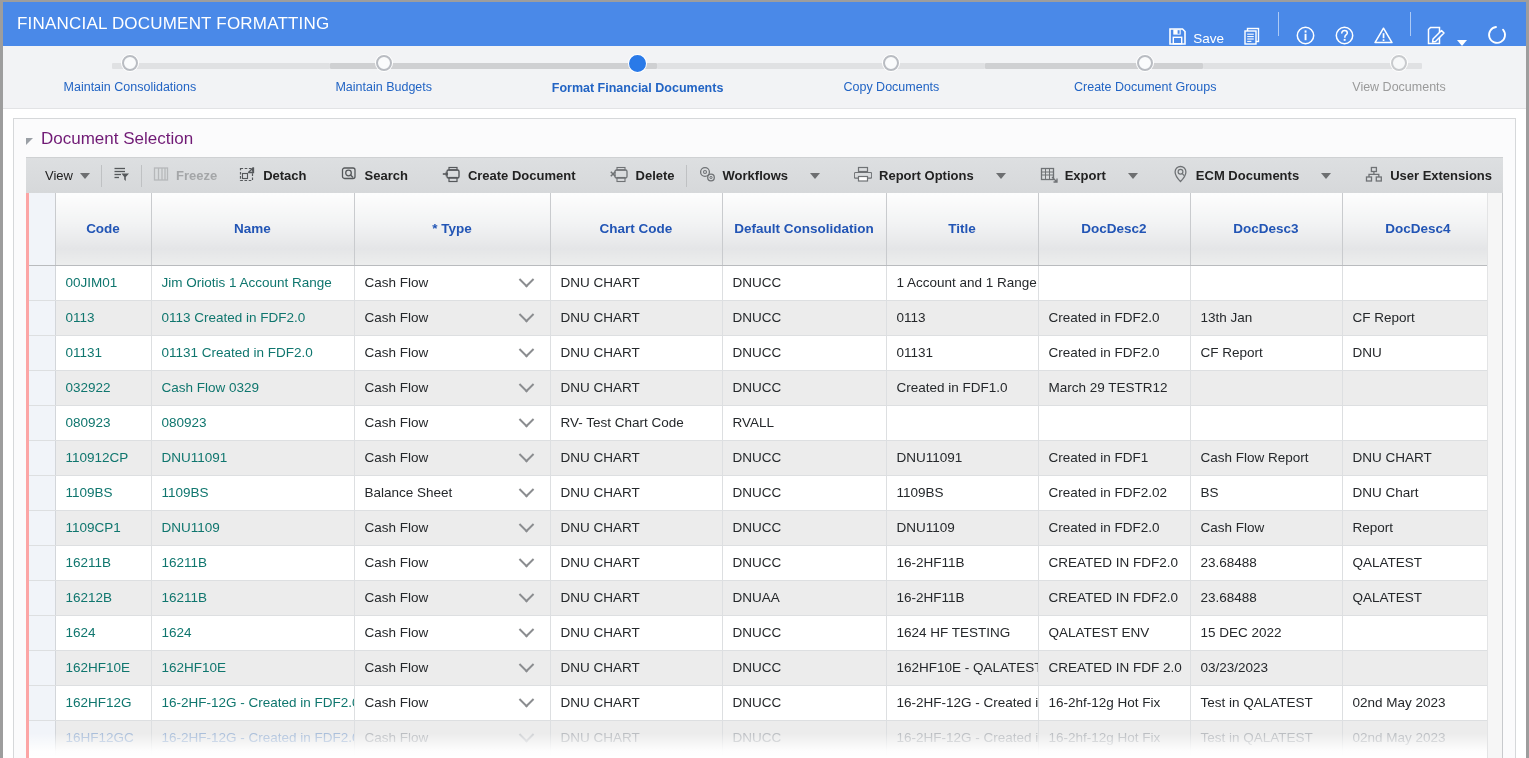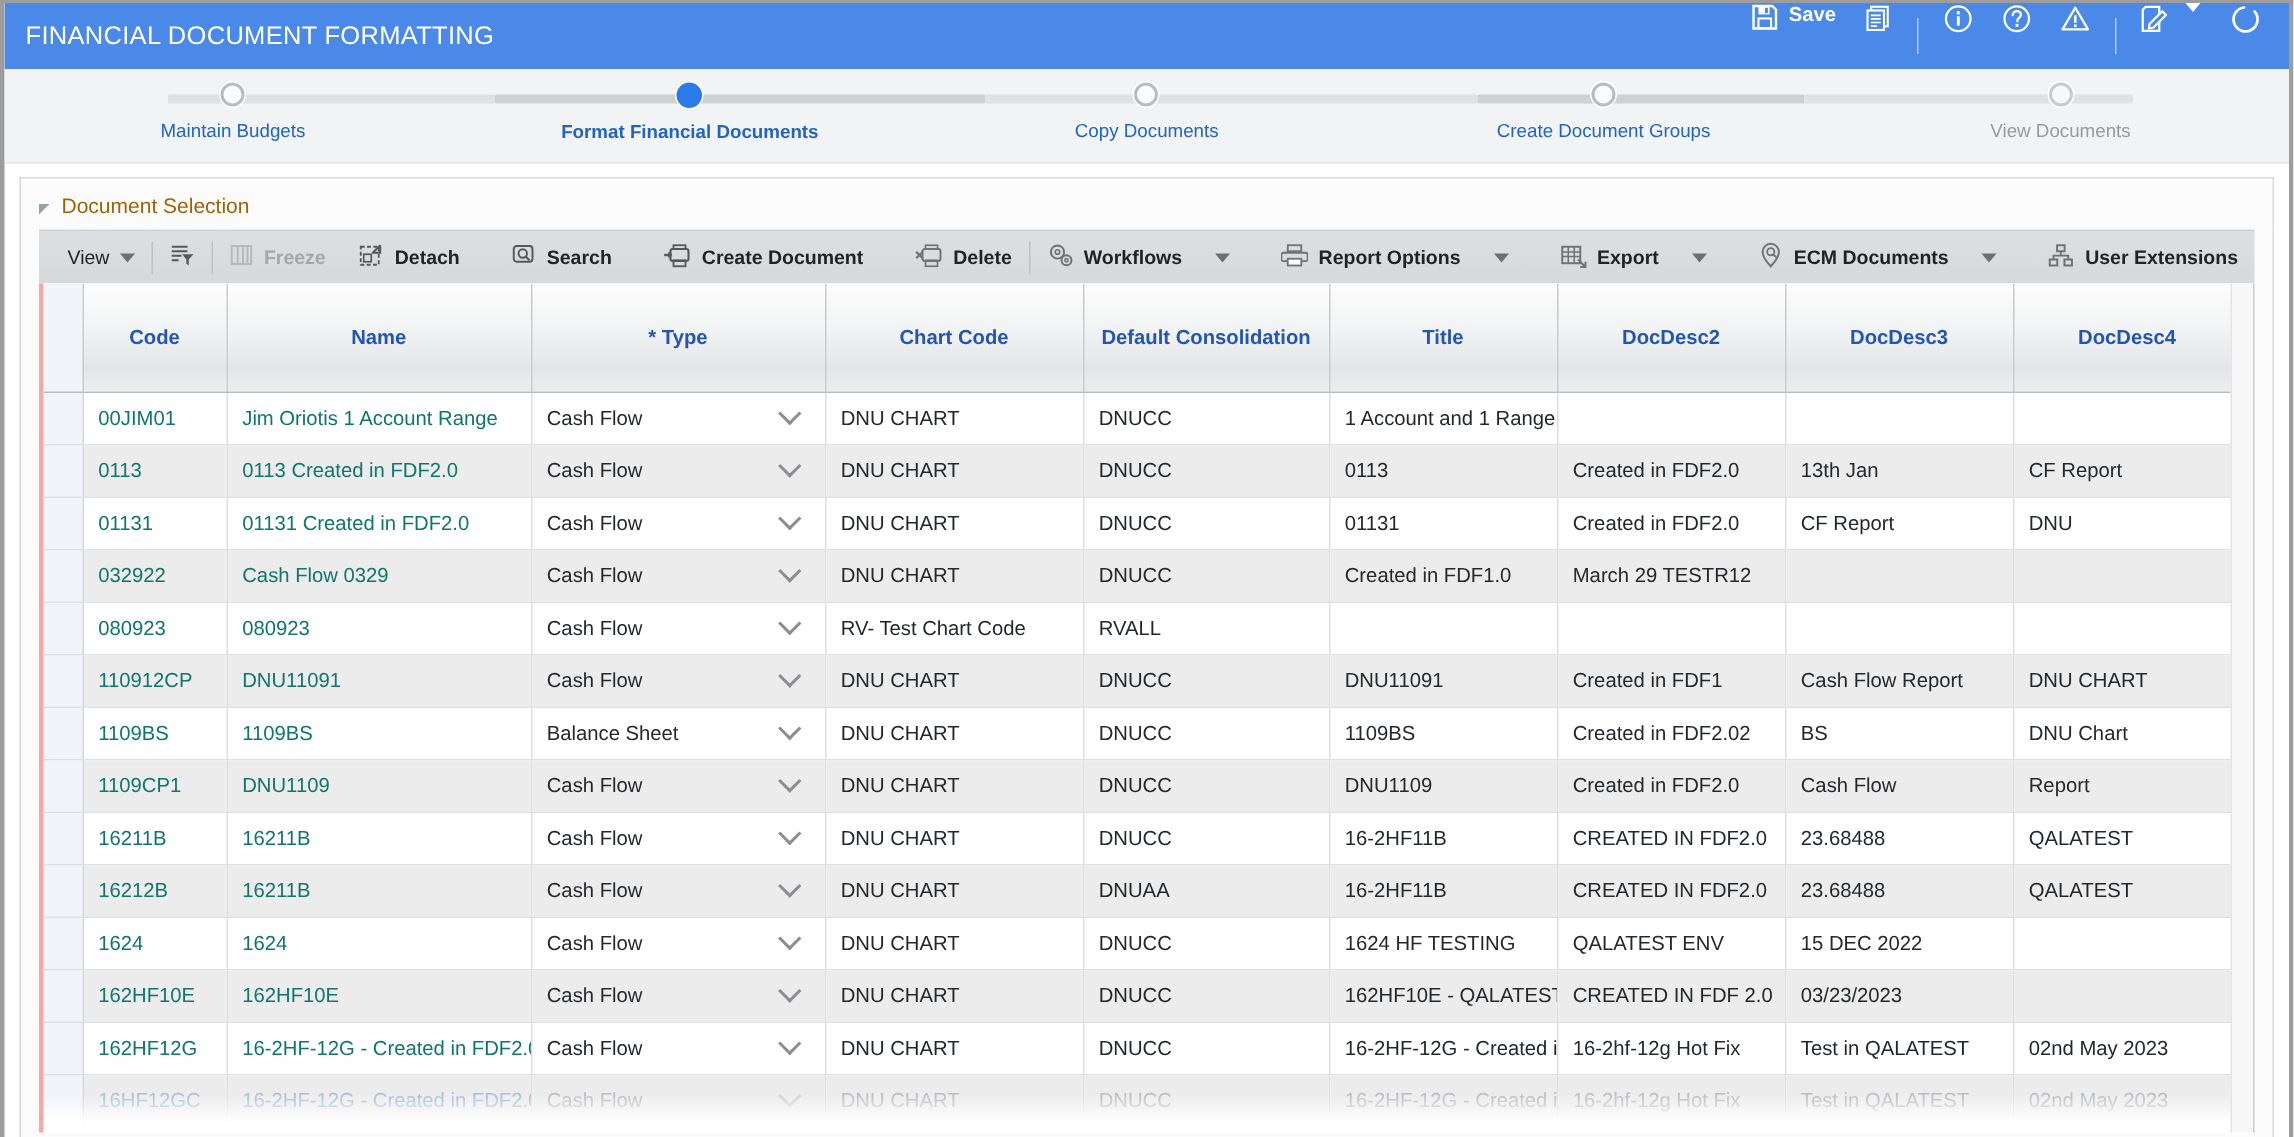--- a/index.html
+++ b/index.html
@@ -40,27 +40,27 @@
     white-space: nowrap;
   }
   .topbar-actions {
     display: flex;
     align-items: center;
     gap: 0px;
     height: 44px;
   }
   .tb-btn {
     display: flex;
-    align-items: flex-start;
+    align-items: flex-end;
     gap: 6px;
     padding: 0 9px;
     height: 44px;
     color: #ffffff;
     font-size: 13.5px;
-    font-weight: bold;
+    font-weight: normal;
     cursor: pointer;
     white-space: nowrap;
   }
   .tb-btn svg { display: block; }
   .tb-sep {
     width: 1px; height: 24px;
     background: rgba(255,255,255,0.55);
     margin: 0 7px;
   }
   .tb-caret {
@@ -155,22 +155,22 @@
   .disc-tri {
     width: 0; height: 0;
     border-top: 7px solid #9ba0a6;
     border-right: 7px solid transparent;
     border-bottom: 0 solid transparent;
     border-left: 0 solid transparent;
     transform: translateY(2px);
     cursor: pointer;
   }
   .panel-title {
-    font-size: 14px;
-    color: #a16207;
+    font-size: 17px;
+    color: #701a75;
     cursor: pointer;
   }
 
   
   .tbar {
     height: 36px;
     margin: 0 12px;
     background: linear-gradient(#dddfe1, #d6d8da);
     border-top: 1px solid #cfd1d3;
     display: flex;
@@ -402,20 +402,24 @@
 
   <div class="train-wrap">
     <div class="train">
 
       <div class="train-bar dim" style="left:109px; width:218px;"></div>
       <div class="train-bar lit" style="left:327px; width:327px;"></div>
       <div class="train-bar dim" style="left:654px; width:328px;"></div>
       <div class="train-bar lit" style="left:982px; width:218px;"></div>
       <div class="train-bar dim" style="left:1200px; width:219px;"></div>
 
+      <div class="train-step">
+        <div class="train-node"></div>
+        <div class="train-label">Maintain Consolidations</div>
+      </div>
 
       <div class="train-step">
         <div class="train-node"></div>
         <div class="train-label">Maintain Budgets</div>
       </div>
 
       <div class="train-step">
         <div class="train-node active"></div>
         <div class="train-label active">Format Financial Documents</div>
       </div>

